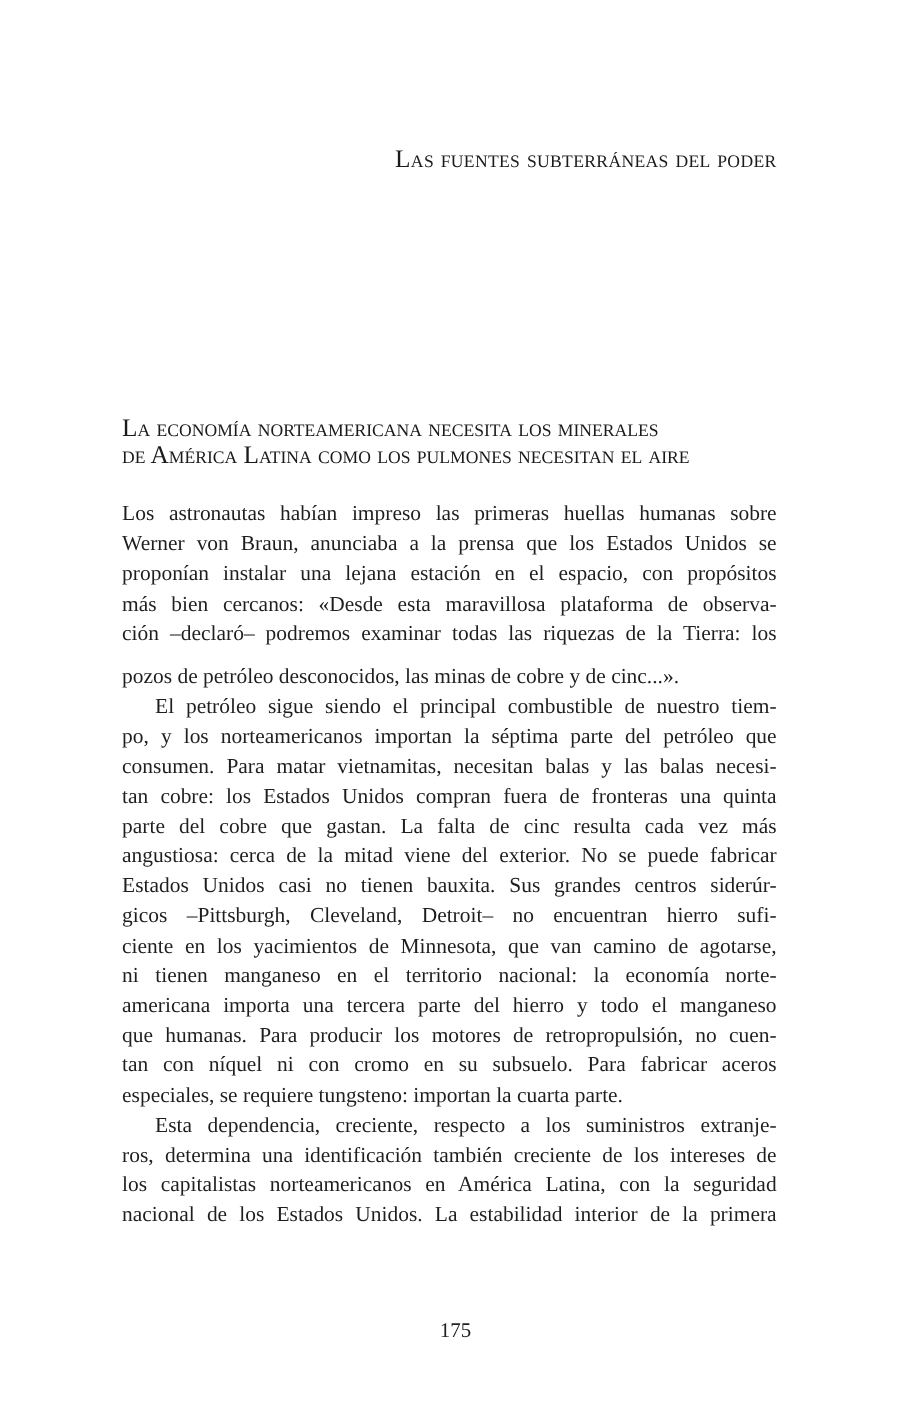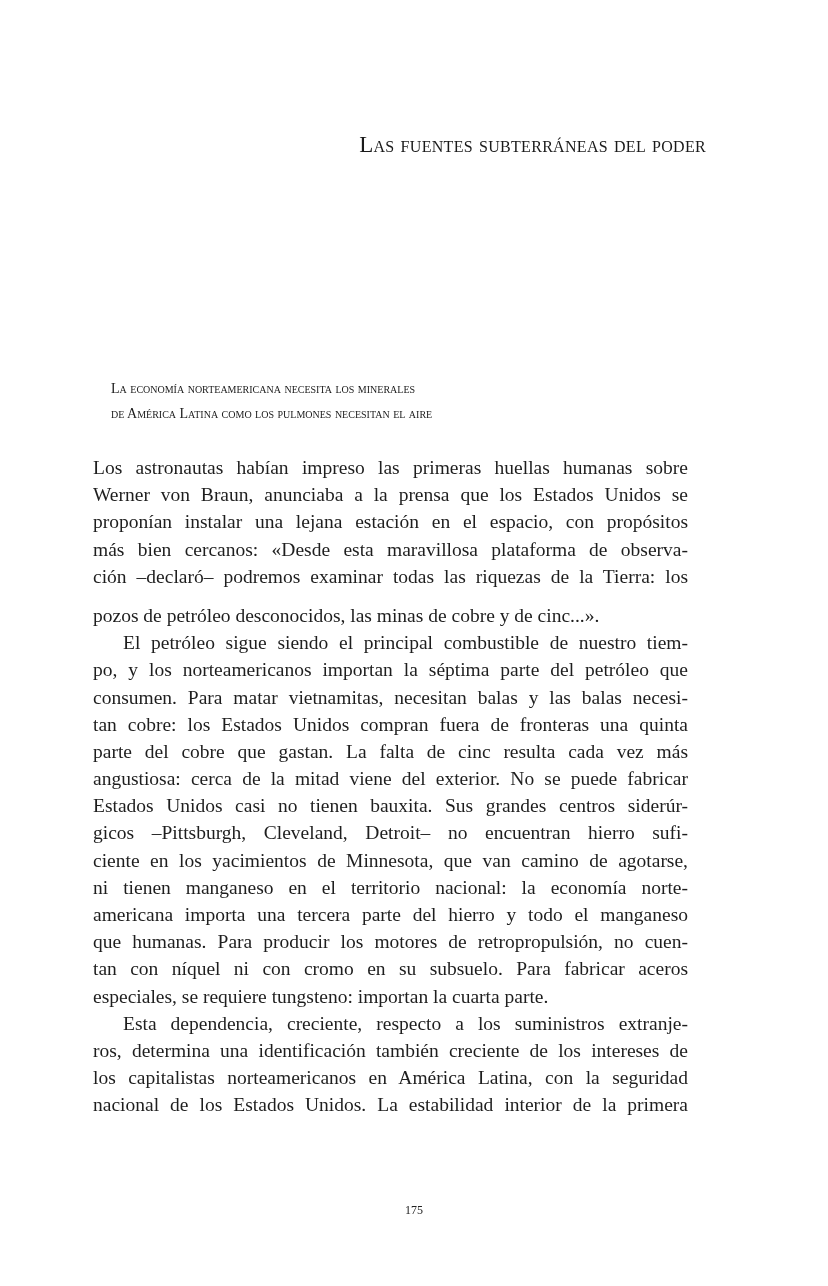--- a/index.html
+++ b/index.html
@@ -23,52 +23,52 @@
       font-variant: small-caps;
       letter-spacing: 0.3px;
       white-space: nowrap;
       line-height: 28px;
       color: #1a1a1a;
     }
     .section-title {
       position: absolute;
       top: 376px;
       left: 111px;
-      font-size: 14px;
+      font-size: 23px;
       font-variant: small-caps;
       line-height: 25px;
       white-space: nowrap;
       color: #1a1a1a;
     }
     .section-title .t-line { display: block; }
     .body-text {
       position: absolute;
       top: 454px;
-      left: 93px;
+      left: 111px;
       width: 595px;
       font-size: 19.5px;
       line-height: 27.2px;
     }
     .line {
       display: block;
       text-align: justify;
       text-align-last: justify;
       white-space: nowrap;
       height: 27.2px;
       overflow: visible;
     }
     .line.indent { padding-left: 30px; }
     .line.last { text-align-last: left; }
     .page-number {
       position: absolute;
       top: 1198px;
       left: 0;
       width: 828px;
       text-align: center;
-      font-size: 12px;
+      font-size: 19px;
       line-height: 24px;
       color: #222;
     }
   </style>
 </head>
 <body>
 
 <div class="running-head">Las fuentes subterráneas del poder</div>
 
 <div class="section-title">

